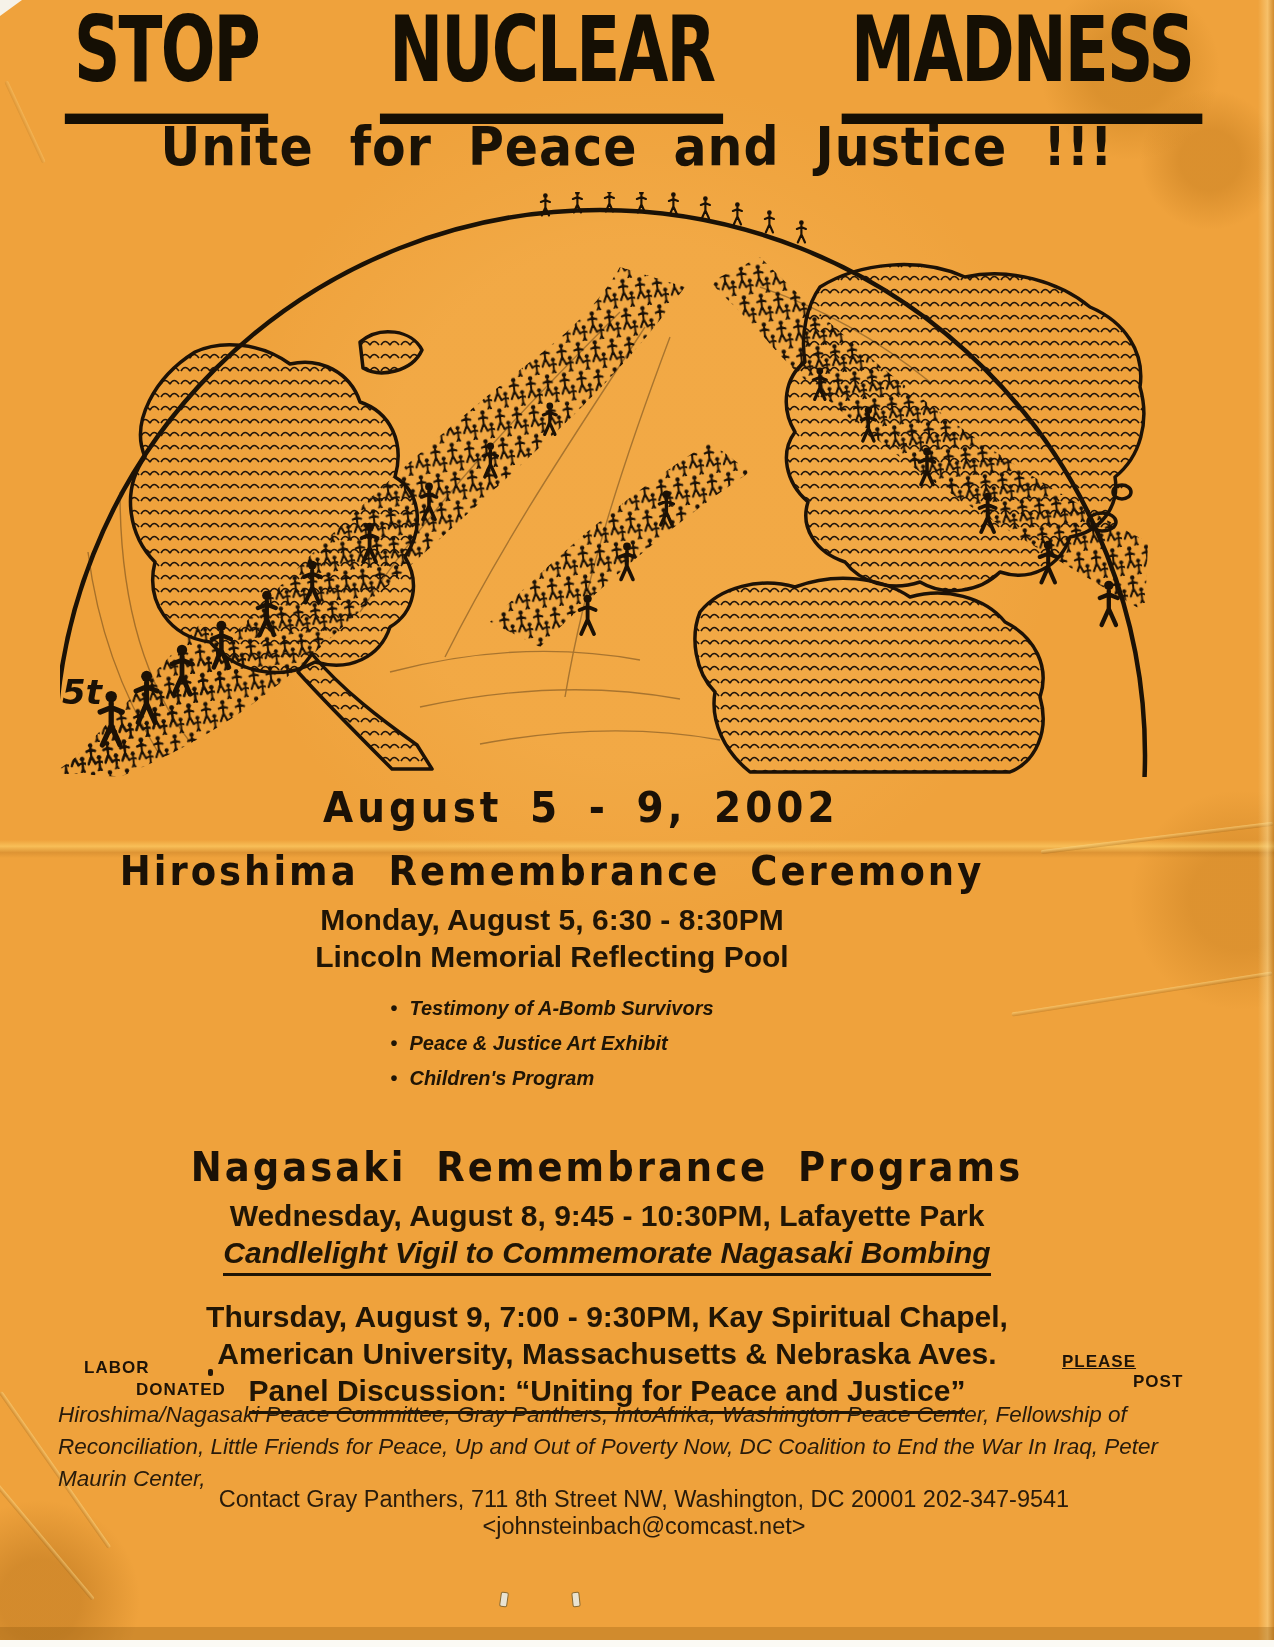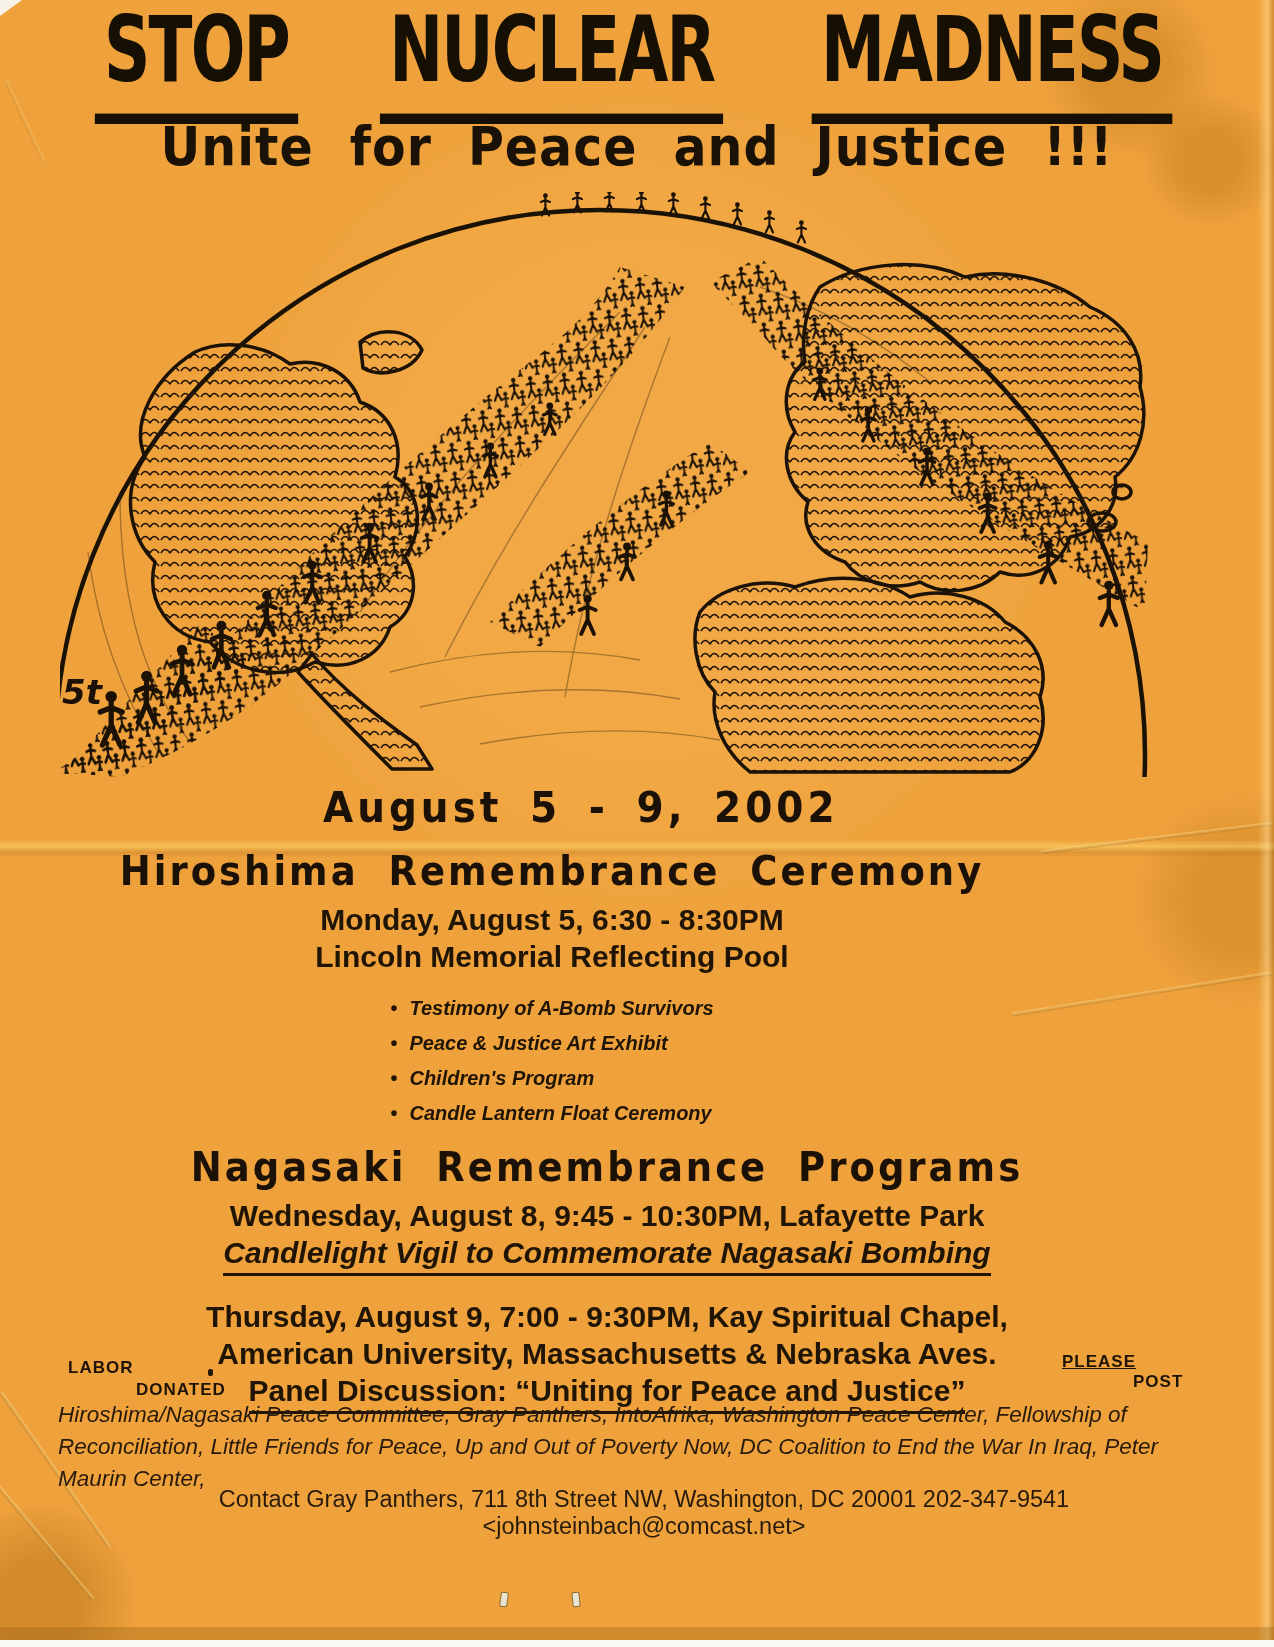--- a/index.html
+++ b/index.html
@@ -8,21 +8,21 @@
     background-image:
       radial-gradient(circle at 1130px 70px, rgba(190,120,25,.40) 0 40px, rgba(190,120,25,0) 90px),
       radial-gradient(circle at 1210px 160px, rgba(180,110,20,.35) 0 30px, rgba(180,110,20,0) 70px),
       radial-gradient(circle at 1240px 900px, rgba(180,110,20,.30) 0 50px, rgba(180,110,20,0) 110px),
       radial-gradient(circle at 40px 1600px, rgba(160,95,15,.35) 0 40px, rgba(160,95,15,0) 100px),
       radial-gradient(circle at 640px 500px, rgba(255,200,110,.18) 0 260px, rgba(255,200,110,0) 420px);
   }
   .hand{font-family:"DejaVu Sans",sans-serif;font-weight:800;color:#1b1106;}
 
   
-  .title-row{position:absolute;top:26px;left:0;width:1274px;display:flex;justify-content:center;gap:58px;}
+  .title-row{position:absolute;top:26px;left:0;width:1274px;display:flex;justify-content:center;gap:88px;}
   .title-word{display:inline-block;font-family:"DejaVu Sans",sans-serif;font-weight:800;font-size:70px;
     letter-spacing:-2px;color:#150f04;border-bottom:8px solid #150f04;padding:0 10px 8px 10px;
     transform:scale(.92,1.3);transform-origin:50% 100%;}
   .subtitle{position:absolute;top:118px;left:0;width:1274px;text-align:center;font-family:"DejaVu Sans",sans-serif;
     font-weight:800;font-size:49px;letter-spacing:1px;word-spacing:18px;color:#1a1206;transform:scale(1,1.1);}
 
   
   .globe-wrap{position:absolute;left:60px;top:192px;width:1090px;height:585px;}
 
   
@@ -39,21 +39,21 @@
   .bullets li{font-family:"Liberation Sans",sans-serif;font-style:italic;font-weight:700;font-size:20px;
     color:#201505;line-height:35px;}
   .bullets .b{margin-right:12px;font-style:normal;}
   .u-line{display:inline-block;border-bottom:3px solid #201505;padding-bottom:2px;}
   .italic{font-style:italic;}
   .gap{height:22px;}
 
   
   .stamp{position:absolute;font-family:"Liberation Sans",sans-serif;font-weight:700;font-size:17px;
     letter-spacing:1px;color:#1e1307;}
-  .labor1{left:68px;top:1358px;}
+  .labor1{left:84px;top:1358px;}
   .labor2{left:136px;top:1380px;}
   .please1{left:1062px;top:1352px;text-decoration:underline;}
   .please2{left:1133px;top:1372px;}
   .speck{position:absolute;left:208px;top:1369px;width:5px;height:7px;background:#241708;border-radius:2px;}
 
   
   .sponsors{position:absolute;left:58px;top:1399px;width:1172px;font-size:22.5px;line-height:32px;color:#281b0b;font-style:italic;}
   .contact{position:absolute;left:58px;top:1486px;width:1172px;font-size:23.5px;color:#281b0b;text-align:center;}
 
   
@@ -209,21 +209,20 @@
   <div class="date-line hand">August 5 - 9, 2002</div>
 
   <div class="section sec-hiroshima">
     <div class="sec-heading hand">Hiroshima Remembrance Ceremony</div>
     <div class="event-line">Monday, August 5, 6:30 - 8:30PM</div>
     <div class="event-line">Lincoln Memorial Reflecting Pool</div>
     <ul class="bullets">
       <li><span class="b">•</span><span>Testimony of A-Bomb Survivors</span></li>
       <li><span class="b">•</span><span>Peace &amp; Justice Art Exhibit</span></li>
       <li><span class="b">•</span><span>Children's Program</span></li>
-      <li><span class="b">•</span><span>Candle Lantern Float Ceremony</span></li>
     </ul>
   </div>
 
   <div class="section sec-nagasaki">
     <div class="sec-heading hand">Nagasaki Remembrance Programs</div>
     <div class="event-line">Wednesday, August 8, 9:45 - 10:30PM, Lafayette Park</div>
     <div class="event-line"><span class="u-line italic">Candlelight Vigil to Commemorate Nagasaki Bombing</span></div>
     <div class="gap"></div>
     <div class="event-line">Thursday, August 9, 7:00 - 9:30PM, Kay Spiritual Chapel,</div>
     <div class="event-line">American University, Massachusetts &amp; Nebraska Aves.</div>

